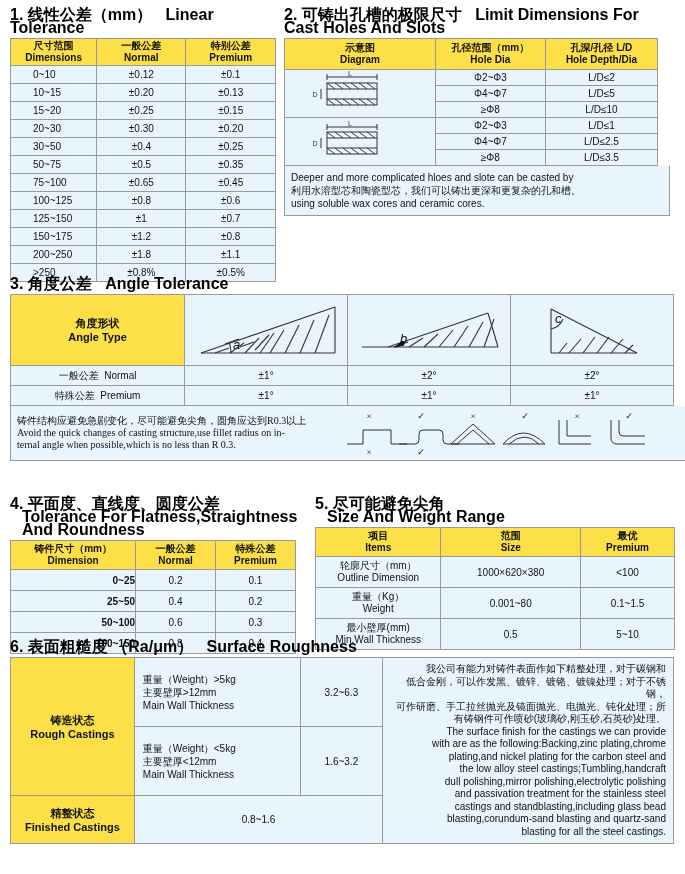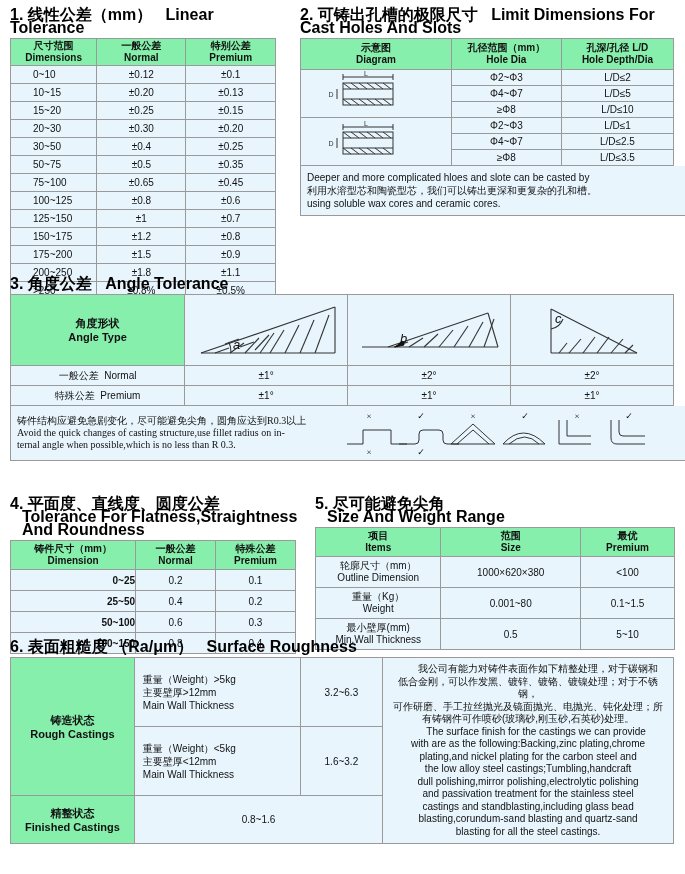--- a/index.html
+++ b/index.html
@@ -16,36 +16,36 @@
     font-size:16px;
     font-weight:bold;
     color:#000;
     margin:0 0 4px 0;
     line-height:13px;
   }
   .sec-title .en{font-weight:bold;}
   .abs{position:absolute;}
   table{border-collapse:collapse;}
   td,th{border:1px solid #9a9a9a;padding:0;text-align:center;vertical-align:middle;font-weight:normal;}
-  .hdr{background:#86efac;font-weight:bold;}
+  .hdr{background:#fde047;font-weight:bold;}
   .cell{background:#e8f5fc;}
   .two-line{line-height:12px;}
 
   
   #sec1{left:10px;top:8px;width:270px;}
   #t1{width:266px;}
   #t1 td{height:17px;font-size:10px;}
   #t1 .hdr td{height:26px;}
   #t1 .c1{width:86px;}
   #t1 .c2{width:90px;}
   #t1 .c3{width:90px;}
   #t1 td.lft{text-align:left;padding-left:22px;}
 
   
-  #sec2{left:300px;top:8px;width:376px;}
+  #sec2{left:284px;top:8px;width:376px;}
   #t2{width:374px;}
   #t2 td{font-size:10px;}
   #t2 .hdr td{height:30px;}
   #t2 .dia{width:150px;}
   #t2 .hd{width:110px;}
   #t2 .dp{width:112px;}
   #t2 .row td{height:15px;}
   .note2{
     border:1px solid #9a9a9a;border-top:none;width:372px;
     background:#e8f5fc;padding:5px 6px;line-height:13px;font-size:10px;
@@ -89,21 +89,21 @@
 
   
   #sec6{left:10px;top:640px;width:666px;}
   #t6{width:664px;}
   #t6 td{font-size:10px;}
   #t6 .c1{width:130px;}
   #t6 .c2{width:158px;}
   #t6 .c3{width:86px;}
   #t6 .c4{width:290px;}
   .para{
-    text-align:center;padding:5px 7px;line-height:12.5px;font-size:10px;
+    text-align:right;padding:5px 7px;line-height:12.5px;font-size:10px;
     background:#e8f5fc;
   }
   .itemcell{text-align:left;padding:4px 8px;line-height:13px;}
   .big{font-size:11px;font-weight:bold;line-height:14px;}
   svg{display:block;}
 </style>
 </head>
 <body>
 
 <div class="abs" id="sec1">
@@ -170,25 +170,20 @@
         </tr>
     <tr>
           <td class="cell lft">125~150</td>
           <td class="cell">±1</td>
           <td class="cell">±0.7</td>
         </tr>
     <tr>
           <td class="cell lft">150~175</td>
           <td class="cell">±1.2</td>
           <td class="cell">±0.8</td>
-        </tr>
-    <tr>
-          <td class="cell lft">175~200</td>
-          <td class="cell">±1.5</td>
-          <td class="cell">±0.9</td>
         </tr>
     <tr>
           <td class="cell lft">200~250</td>
           <td class="cell">±1.8</td>
           <td class="cell">±1.1</td>
         </tr>
     <tr>
           <td class="cell lft">&gt;250</td>
           <td class="cell">±0.8%</td>
           <td class="cell">±0.5%</td>

